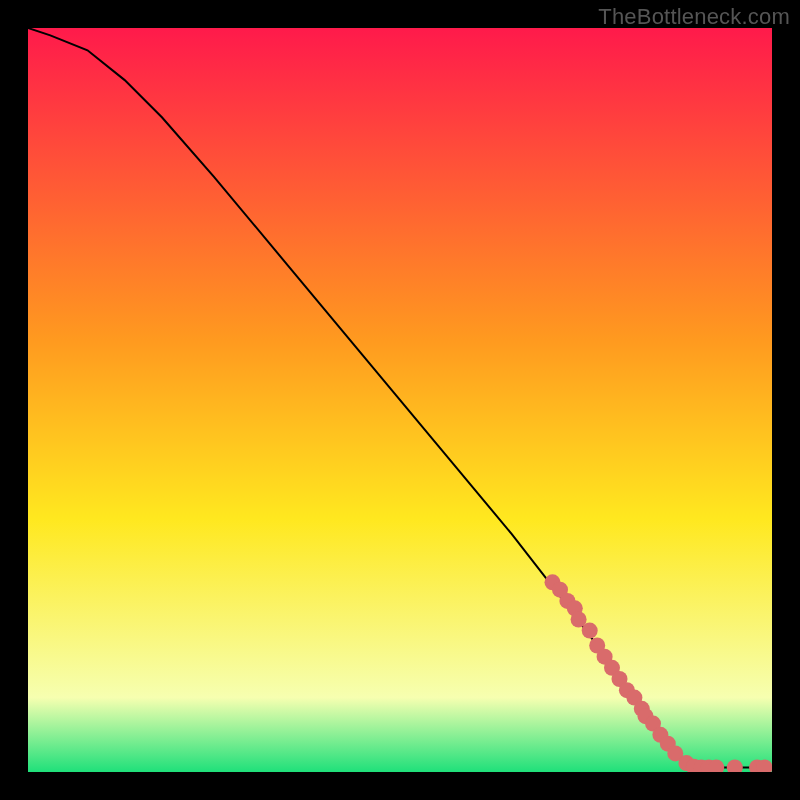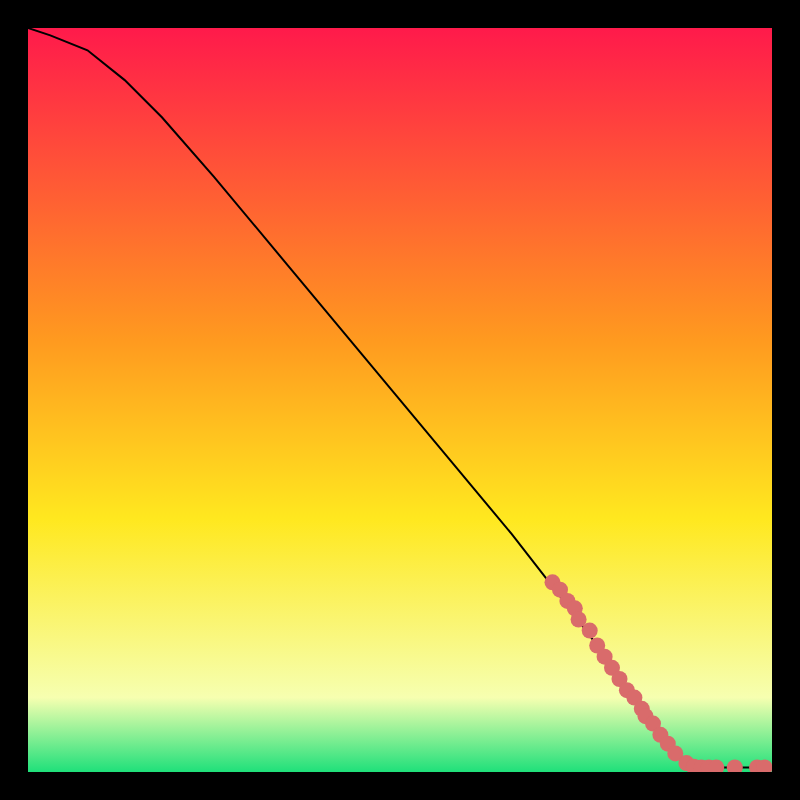--- a/index.html
+++ b/index.html
@@ -35,20 +35,21 @@
     height: 744px;
   }
   svg {
     display: block;
   }
 </style>
 </head>
 <body>
 
 <div class="frame">
+  <div class="watermark">TheBottleneck.com</div>
 
   <div class="plot">
     <svg id="chart-svg" viewBox="0 0 744 744" width="744" height="744">
       <defs>
         <linearGradient id="bg-grad" x1="0" y1="0" x2="0" y2="1">
           <stop id="g0" offset="0%" stop-color="#ff1a4b"></stop>
           <stop id="g1" offset="42%" stop-color="#ff9a1f"></stop>
           <stop id="g2" offset="66%" stop-color="#ffe81f"></stop>
           <stop id="g3" offset="90%" stop-color="#f6ffb0"></stop>
           <stop id="g4" offset="100%" stop-color="#1fe07a"></stop>

